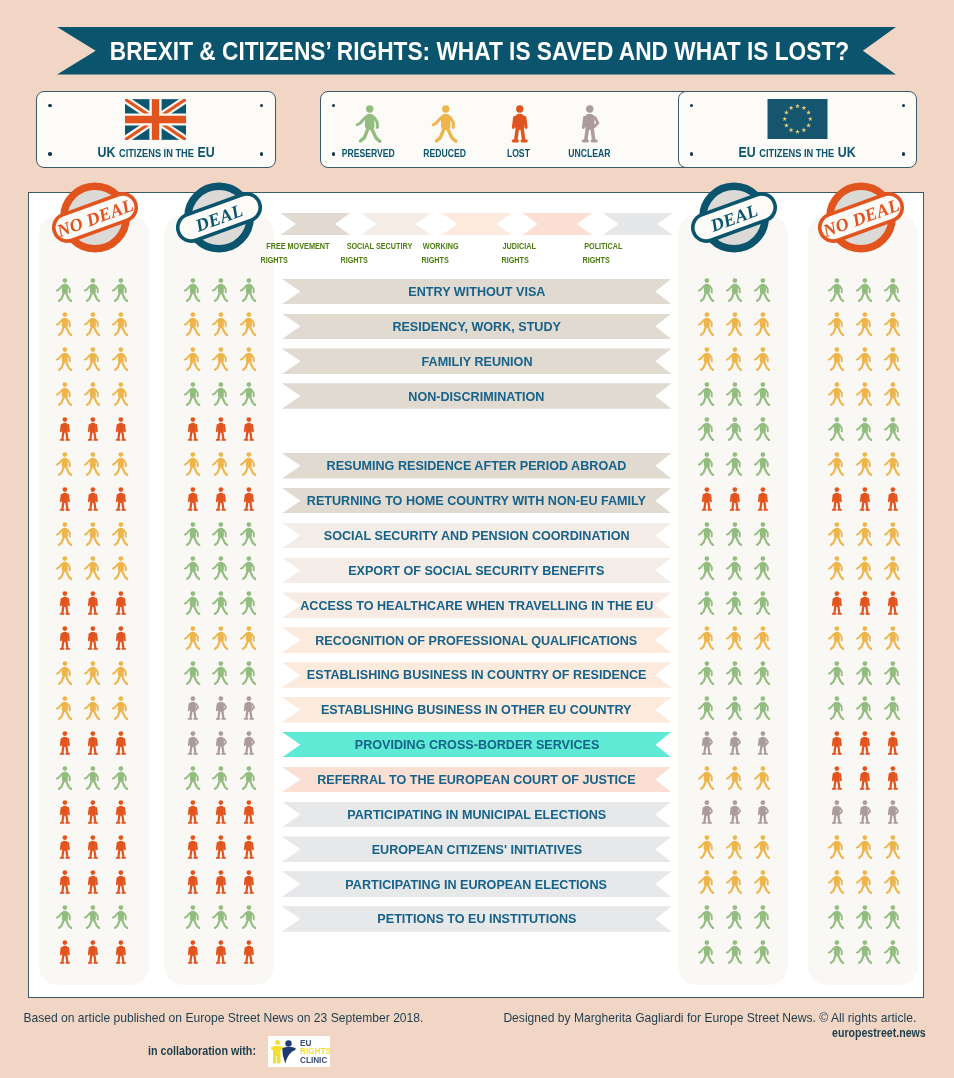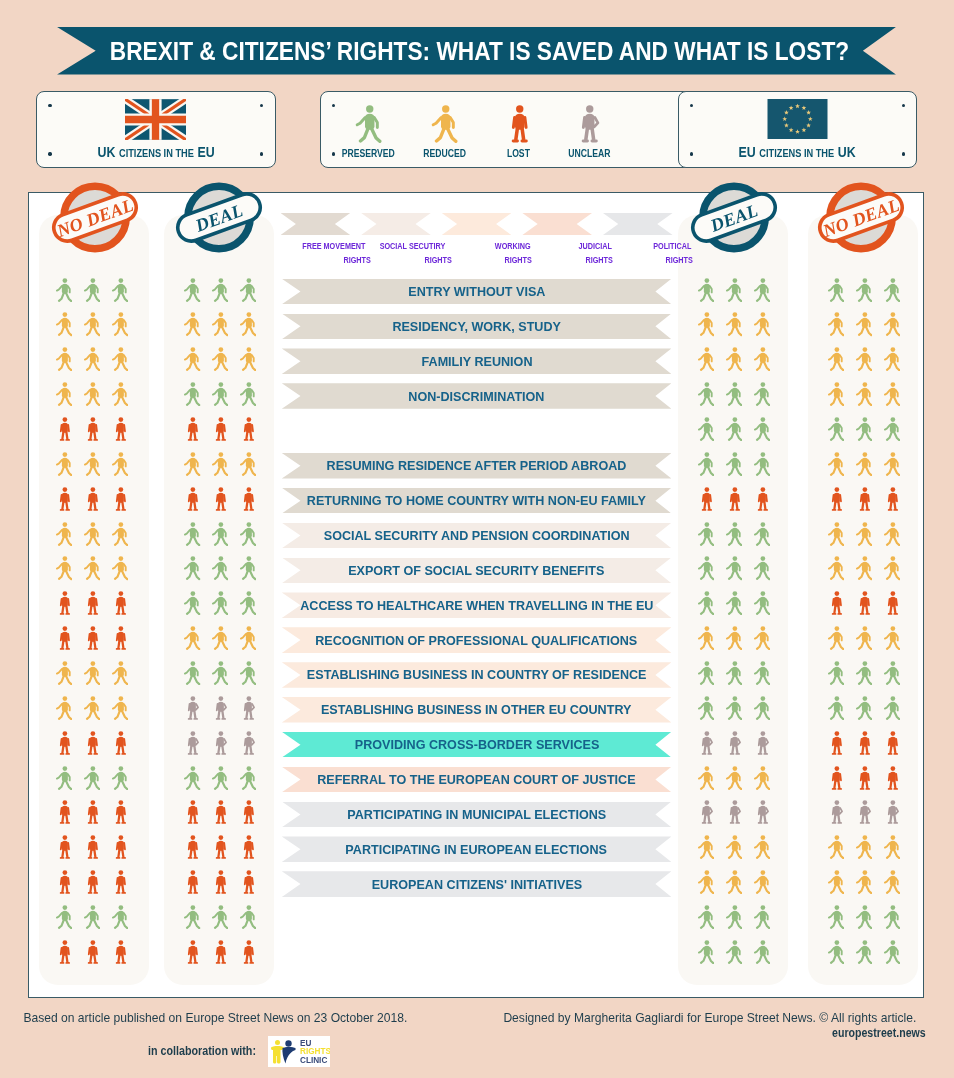--- a/index.html
+++ b/index.html
@@ -87,21 +87,21 @@
   .stamp.s2 { left:705.3px; }
   .stamp.s3 { left:832.4px; }
   .stamp svg { width:100px; height:93px; display:block; }
 
   
   .cat-row { position:absolute; left:251.8px; top:20.2px; width:392.2px; height:56px; display:flex; }
   .cat { width:69.6px; margin-right:11px; position:relative; }
   .cat:last-child { margin-right:0; }
   .cat-band { height:22px; clip-path: polygon(0 0, 100% 0, 54.3px 50%, 100% 100%, 0 100%, 15.3px 50%); }
   .cat-txt {
-    margin-top:2.8px; text-align:right; color:#6d28d9;
+    margin-top:2.8px; text-align:left; color:#4d7c0f;
     line-height:11.8px; margin-left:-25px; margin-right:-25px;
   }
   .cat-txt span {
     font-size:9.6px; font-weight:bold; display:inline-block; transform:scaleX(0.755);
     white-space:nowrap;
   }
 
   
   .rows { position:absolute; left:0; top:85.8px; width:896px; }
   .row { position:relative; height:34.86px; }
@@ -2971,21 +2971,21 @@
               </g>
               <g fill="#AC9B9B">
                 <circle cx="35" cy="10.3" r="9"></circle>
                 <path d="M35 22 C 42 22 46 25 46.5 30.5 L 46.5 52 C 46.5 58.5 41.5 61 35 61 C 28.5 61 23.5 58.5 23.5 52 L 23.5 30.5 C 24 25 28 22 35 22 Z"></path>
               </g>
             </svg>
           </div>
         </div>
         <div class="row">
           <div class="rowband" style="background:#E7E8EA">
-            <span class="rowlabel">PARTICIPATING IN EUROPEAN ELECTIONS</span>
+            <span class="rowlabel">EUROPEAN CITIZENS' INITIATIVES</span>
           </div>
           <div class="cellgrp g0">
             <svg viewBox="1 0.5 62 92.5" xmlns="http://www.w3.org/2000/svg">
               <g fill="none" stroke="#E2541E" stroke-linecap="round" stroke-linejoin="round">
                 <path d="M22.5 31 L 19.5 55" stroke-width="7.2"></path>
                 <path d="M47.5 31 L 50.5 55" stroke-width="7.2"></path>
                 <path d="M29.5 56 L 25.5 84.5" stroke-width="8.6"></path>
                 <path d="M40.5 56 L 44.5 84.5" stroke-width="8.6"></path>
                 <path d="M19 88.2 L 29.5 88.2" stroke-width="7.2"></path>
                 <path d="M40.5 88.2 L 51 88.2" stroke-width="7.2"></path>
@@ -3140,21 +3140,21 @@
               </g>
               <g fill="#EFB54D">
                 <circle cx="35" cy="10.3" r="9"></circle>
                 <path d="M35 22 C 42 22 46 25 46.5 30.5 L 46.5 52 C 46.5 58.5 41.5 61 35 61 C 28.5 61 23.5 58.5 23.5 52 L 23.5 30.5 C 24 25 28 22 35 22 Z"></path>
               </g>
             </svg>
           </div>
         </div>
         <div class="row">
           <div class="rowband" style="background:#E7E8EA">
-            <span class="rowlabel">EUROPEAN CITIZENS' INITIATIVES</span>
+            <span class="rowlabel">PARTICIPATING IN EUROPEAN ELECTIONS</span>
           </div>
           <div class="cellgrp g0">
             <svg viewBox="1 0.5 62 92.5" xmlns="http://www.w3.org/2000/svg">
               <g fill="none" stroke="#E2541E" stroke-linecap="round" stroke-linejoin="round">
                 <path d="M22.5 31 L 19.5 55" stroke-width="7.2"></path>
                 <path d="M47.5 31 L 50.5 55" stroke-width="7.2"></path>
                 <path d="M29.5 56 L 25.5 84.5" stroke-width="8.6"></path>
                 <path d="M40.5 56 L 44.5 84.5" stroke-width="8.6"></path>
                 <path d="M19 88.2 L 29.5 88.2" stroke-width="7.2"></path>
                 <path d="M40.5 88.2 L 51 88.2" stroke-width="7.2"></path>
@@ -3308,20 +3308,23 @@
                 <path d="M38.5 56 L 50.5 81 L 59.5 89" stroke-width="8.2"></path>
               </g>
               <g fill="#EFB54D">
                 <circle cx="35" cy="10.3" r="9"></circle>
                 <path d="M35 22 C 42 22 46 25 46.5 30.5 L 46.5 52 C 46.5 58.5 41.5 61 35 61 C 28.5 61 23.5 58.5 23.5 52 L 23.5 30.5 C 24 25 28 22 35 22 Z"></path>
               </g>
             </svg>
           </div>
         </div>
         <div class="row">
+          <div class="rowband" style="background:#E7E8EA">
+            <span class="rowlabel">PETITIONS TO EU INSTITUTIONS</span>
+          </div>
           <div class="cellgrp g0">
             <svg viewBox="1 0.5 62 92.5" xmlns="http://www.w3.org/2000/svg">
               <g fill="none" stroke="#93BD80" stroke-linecap="round" stroke-linejoin="round">
                 <path d="M24 31 L 11.5 45 L 4.5 48.5" stroke-width="7.2"></path>
                 <path d="M46 31 L 53.5 43 L 53.5 55.5" stroke-width="7.2"></path>
                 <path d="M31.5 56 L 22 80 L 12.5 88" stroke-width="8.2"></path>
                 <path d="M38.5 56 L 50.5 81 L 59.5 89" stroke-width="8.2"></path>
               </g>
               <g fill="#93BD80">
                 <circle cx="35" cy="10.3" r="9"></circle>
@@ -3630,21 +3633,21 @@
               <g fill="#93BD80">
                 <circle cx="35" cy="10.3" r="9"></circle>
                 <path d="M35 22 C 42 22 46 25 46.5 30.5 L 46.5 52 C 46.5 58.5 41.5 61 35 61 C 28.5 61 23.5 58.5 23.5 52 L 23.5 30.5 C 24 25 28 22 35 22 Z"></path>
               </g>
             </svg>
           </div>
         </div>
       </div>
   </div>
 
-  <div class="foot-line1">Based on article published on Europe Street News on 23 October 2018.</div>
+  <div class="foot-line1">Based on article published on Europe Street News on 23 September 2018.</div>
   <div class="foot-line2">Designed by Margherita Gagliardi for Europe Street News. © All rights article.</div>
   <div class="foot-line3">europestreet.news</div>
   <div class="esn-logo">
     <span class="esn-screw" style="left:4px;top:4px"></span>
     <span class="esn-screw" style="right:4px;top:4px"></span>
     <span class="esn-screw" style="left:4px;bottom:4px"></span>
     <span class="esn-screw" style="right:4px;bottom:4px"></span>
     <div class="l1">EUROPE STREET</div>
     <div class="l2">NEWS</div>
   </div>

